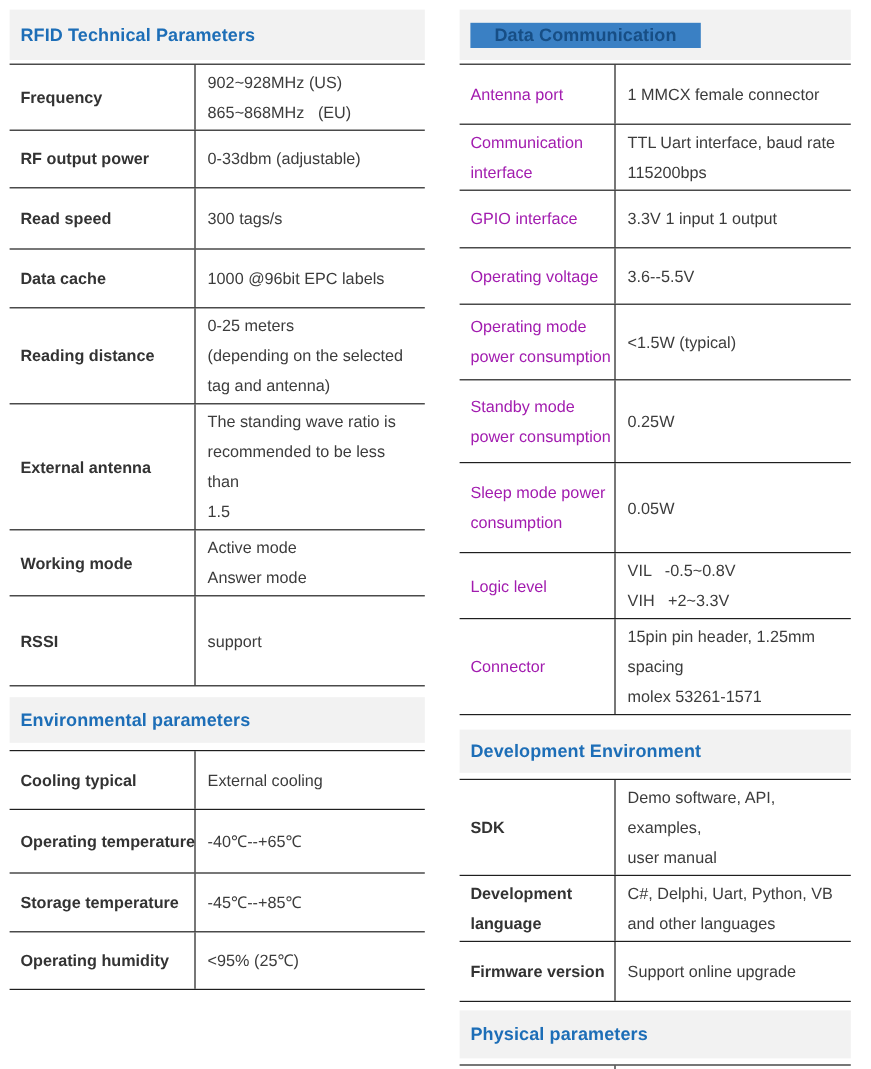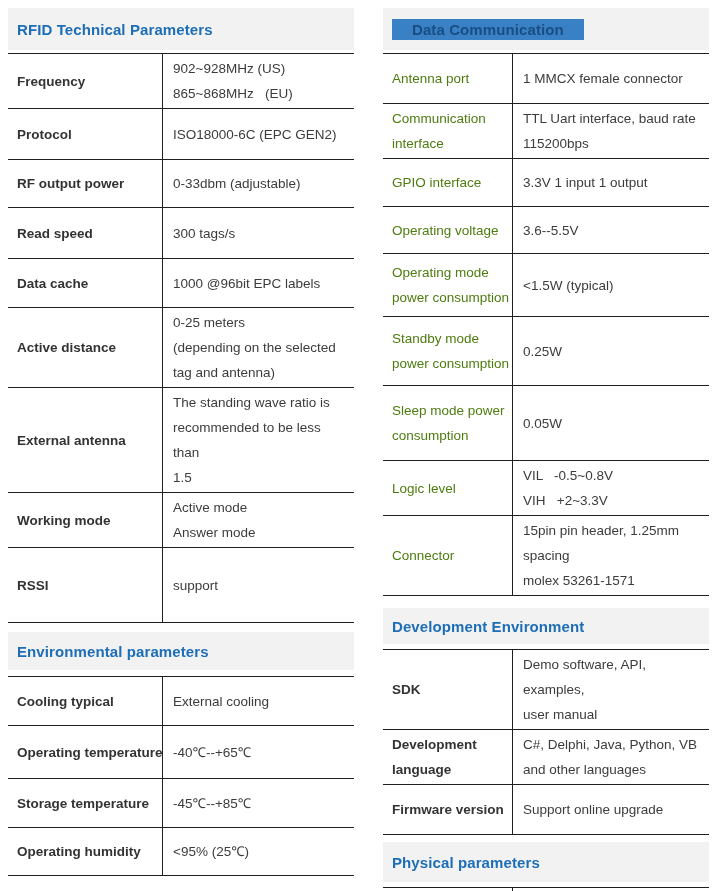--- a/index.html
+++ b/index.html
@@ -43,21 +43,21 @@
     padding:2px 0 2px 9px; flex:none;
   }
   .col-left  .lab { width:155px; }
   .col-right .lab { width:130px; }
   .val { flex:1; padding:2px 6px 2px 10px; }
 
   .lab span {
     font-size:13.5px; line-height:25px; font-weight:bold;
     color:#333333; white-space:pre;
   }
-  .plain-labels .lab span { font-weight:normal; color:#4d7c0f; }
+  .plain-labels .lab span { font-weight:normal; color:#a21caf; }
   .val span {
     font-size:13.5px; line-height:25px;
     color:var(--text,#3c3c3c); white-space:pre-wrap;
   }
 
   
   .col-left  .strip-1 { height:42px; margin-bottom:3px; }
   .col-left  .tbl-1   { margin-bottom:9px; }
   .col-left  .strip-2 { height:38px; margin-bottom:6px;align-items:center; }
   .col-right .strip-1 { height:42px; margin-bottom:3px; }
@@ -80,55 +80,47 @@
     <div class="tbl tbl-1">
       <div class="row" style="min-height:53px">
         <div class="cell lab">
             <span>Frequency</span>
           </div>
         <div class="cell val">
             <span>902~928MHz (US)
 865~868MHz   (EU)</span>
           </div>
       </div>
+      <div class="row" style="min-height:48px">
+        <div class="cell lab">
+            <span>RF output power</span>
+          </div>
+        <div class="cell val">
+            <span>0-33dbm (adjustable)</span>
+          </div>
+      </div>
       <div class="row" style="min-height:51px">
         <div class="cell lab">
-            <span>Protocol</span>
-          </div>
-        <div class="cell val">
-            <span>ISO18000-6C (EPC GEN2)</span>
-          </div>
-      </div>
-      <div class="row" style="min-height:48px">
-        <div class="cell lab">
-            <span>RF output power</span>
-          </div>
-        <div class="cell val">
-            <span>0-33dbm (adjustable)</span>
-          </div>
-      </div>
-      <div class="row" style="min-height:51px">
-        <div class="cell lab">
             <span>Read speed</span>
           </div>
         <div class="cell val">
             <span>300 tags/s</span>
           </div>
       </div>
       <div class="row" style="min-height:49px">
         <div class="cell lab">
             <span>Data cache</span>
           </div>
         <div class="cell val">
             <span>1000 @96bit EPC labels</span>
           </div>
       </div>
       <div class="row" style="min-height:76px">
         <div class="cell lab">
-            <span>Active distance</span>
+            <span>Reading distance</span>
           </div>
         <div class="cell val">
             <span>0-25 meters
 (depending on the selected
 tag and antenna)</span>
           </div>
       </div>
       <div class="row" style="min-height:76px">
         <div class="cell lab">
             <span>External antenna</span>
@@ -300,21 +292,21 @@
             <span>Demo software, API, examples,
 user manual</span>
           </div>
       </div>
       <div class="row" style="min-height:48px">
         <div class="cell lab">
             <span>Development
 language</span>
           </div>
         <div class="cell val">
-            <span>C#, Delphi, Java, Python, VB
+            <span>C#, Delphi, Uart, Python, VB
 and other languages</span>
           </div>
       </div>
       <div class="row" style="min-height:50px">
         <div class="cell lab">
             <span>Firmware version</span>
           </div>
         <div class="cell val">
             <span>Support online upgrade</span>
           </div>

